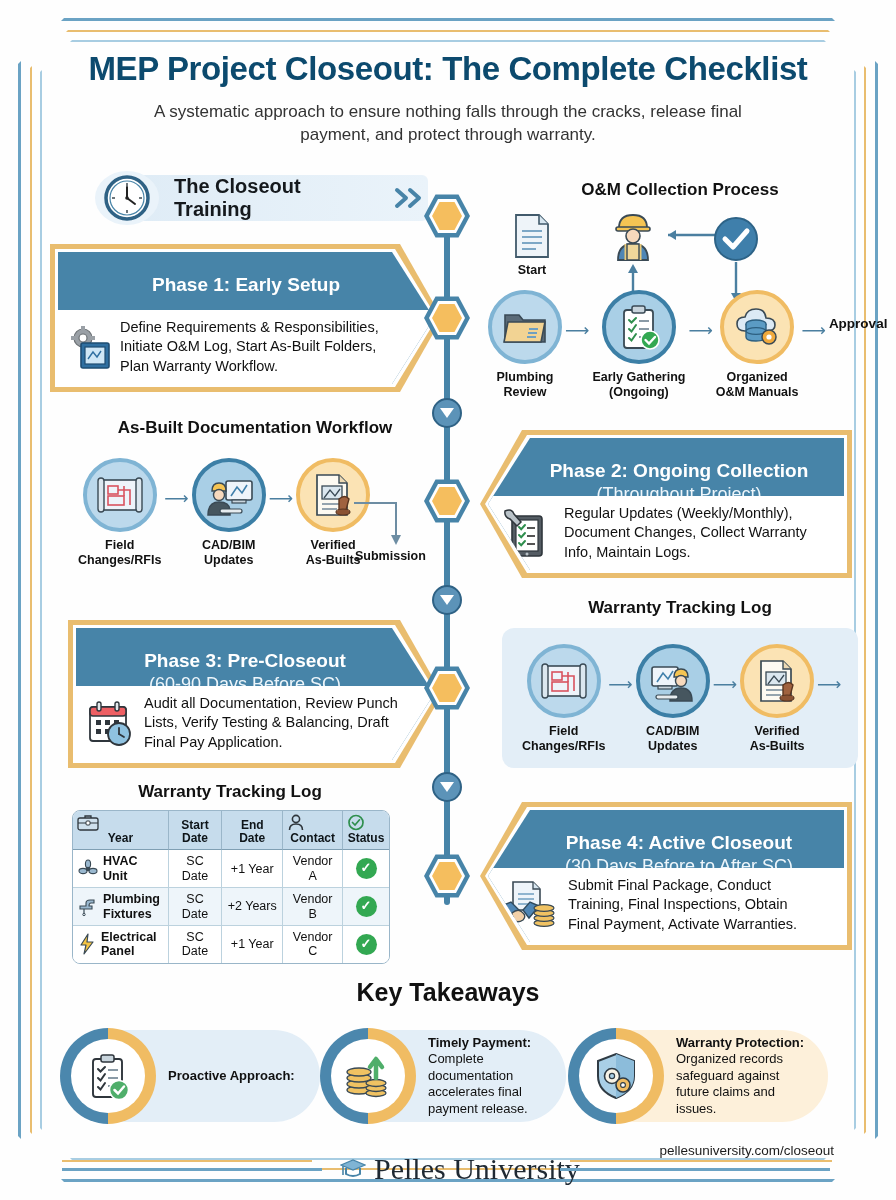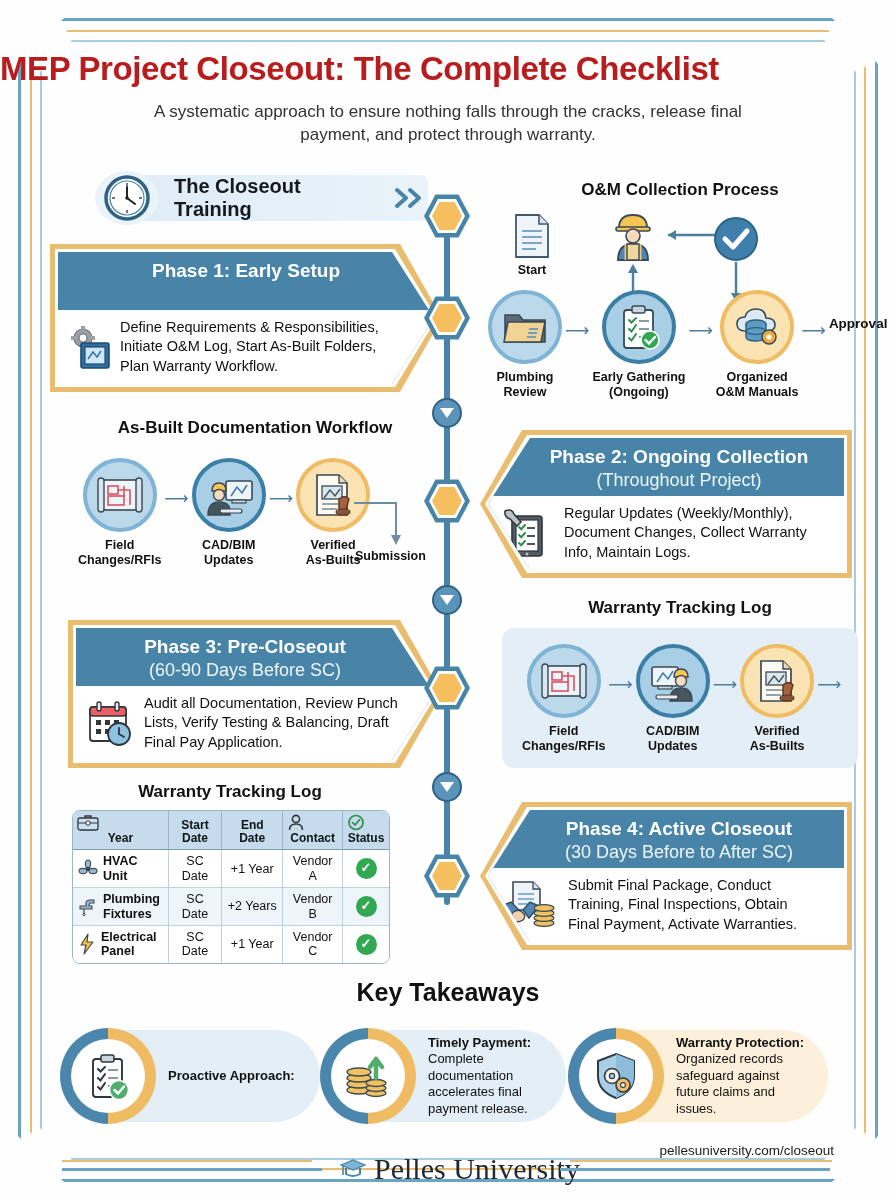--- a/index.html
+++ b/index.html
@@ -25,22 +25,22 @@
   }
   .frame-inner {
     left: 40px; top: 40px; right: 40px; bottom: 40px;
     border: 2.5px solid #a8cde2;
     clip-path: polygon(0 32px, 32px 0, calc(100% - 32px) 0, 100% 32px, 100% calc(100% - 32px), calc(100% - 32px) 100%, 32px 100%, 0 calc(100% - 32px));
   }
 
   
   .title {
     position: absolute; left: 0; right: 0; top: 50px;
-    text-align: left; font-size: 33px; font-weight: bold;
-    color: #b91c1c; letter-spacing: -0.4px;
+    text-align: center; font-size: 33px; font-weight: bold;
+    color: #0c4a6e; letter-spacing: -0.4px;
   }
   .subtitle {
     position: absolute; left: 118px; right: 118px; top: 100px;
     text-align: center; font-size: 17px; color: #333; line-height: 1.38;
   }
 
   
   .spine {
     position: absolute; left: 444px; top: 205px; width: 6px; height: 700px;
     background: #4784a8; border-radius: 3px; z-index: 1;
@@ -96,21 +96,21 @@
   .phase-mid {
     position: absolute; left: 5px; top: 5px; right: 5px; bottom: 5px;
     background: #ffffff;
   }
   .phase-body {
     position: absolute; left: 8px; top: 8px; right: 8px; bottom: 8px;
     background: #4784a8; overflow: hidden;
   }
   .phase-head {
     position: relative; height: 58px; color: #fff; text-align: center;
-    padding-top: 7px;
+    padding-top: 21px;
   }
   .phase-head .l1 { font-size: 19px; font-weight: bold; line-height: 1.25; }
   .phase-head .l2 { font-size: 18px; line-height: 1.25; color: #eef6fb; }
   .phase-white {
     position: absolute; left: 0; right: 0; top: 58px; bottom: 0;
     background: #fff; display: flex; align-items: center;
   }
   .phase-icon { flex: 0 0 62px; display: flex; justify-content: center; align-items: center; }
   .phase-text {
     font-size: 14.5px; color: #111; line-height: 1.34; padding-right: 34px;

